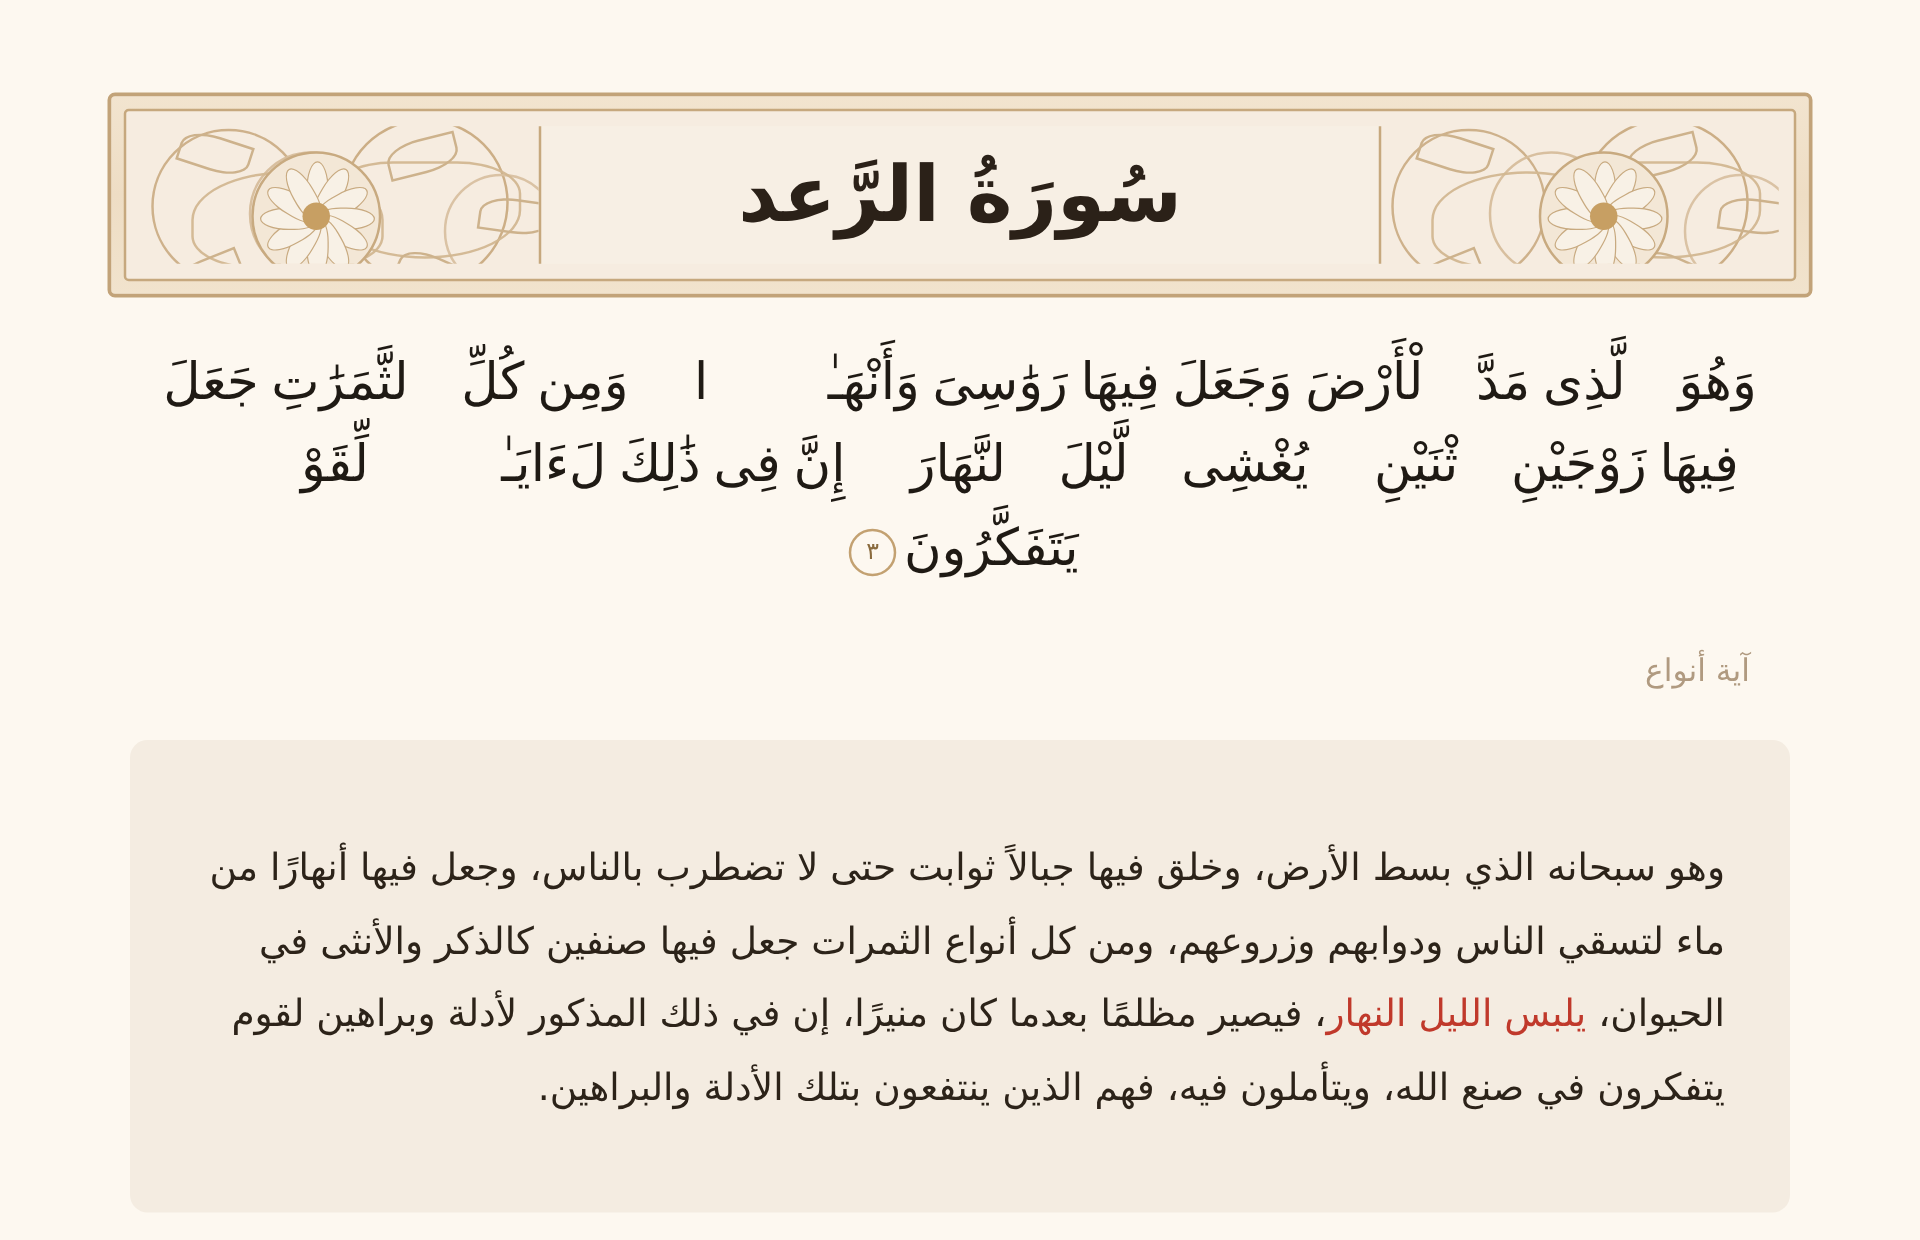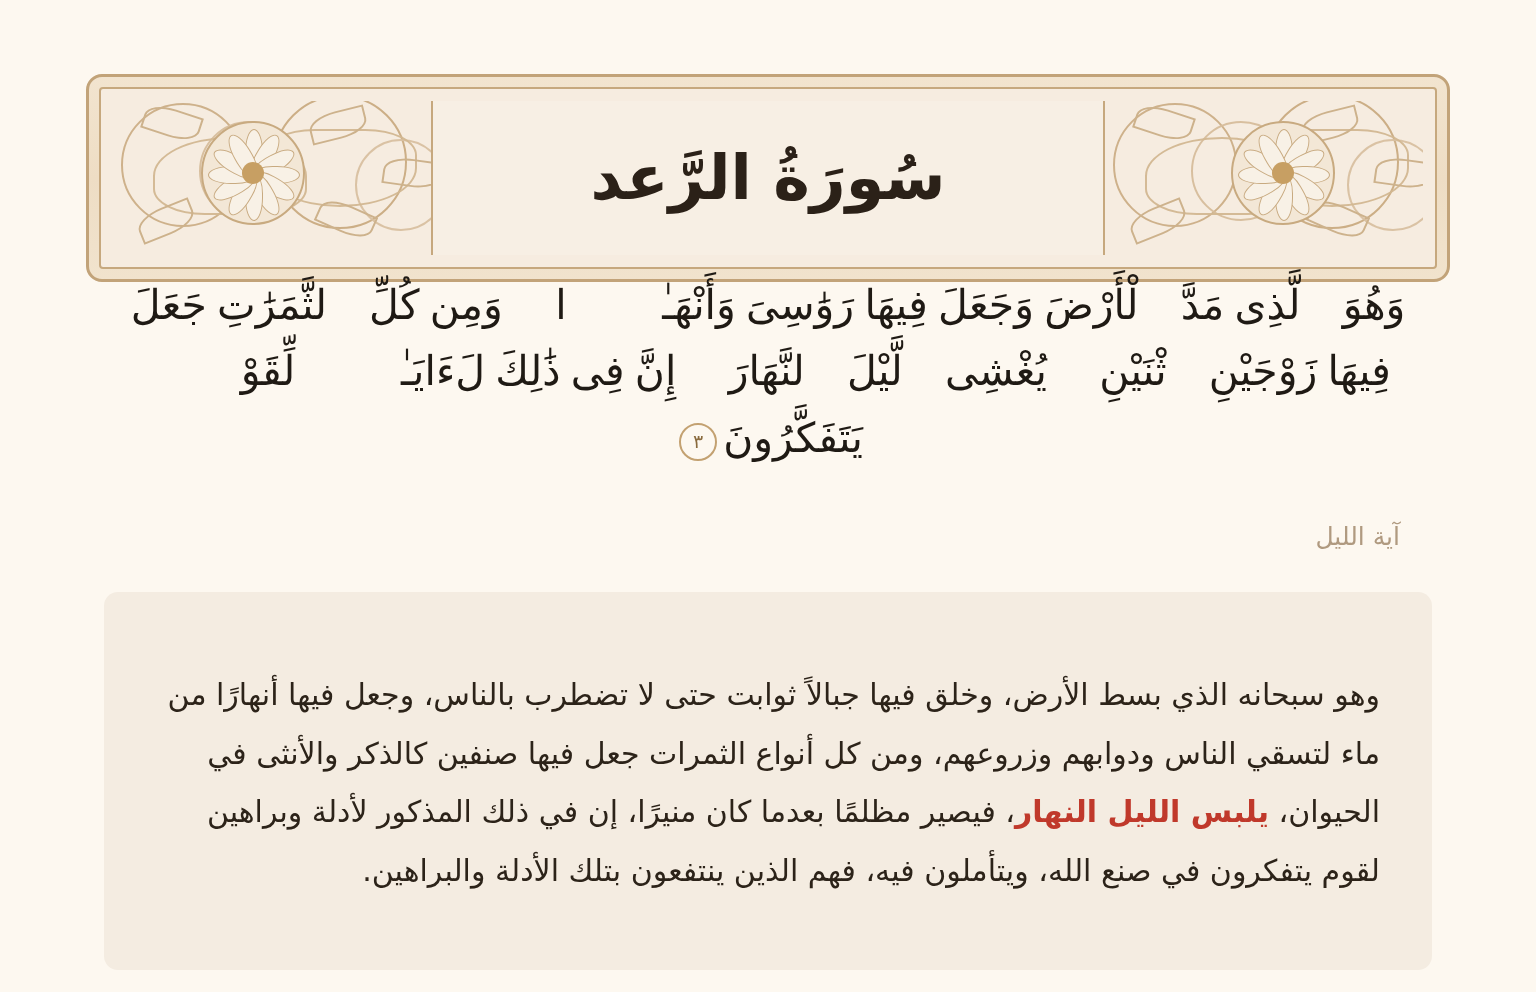--- a/index.html
+++ b/index.html
@@ -20,24 +20,24 @@
     height: 992px;
     box-sizing: border-box;
   }
 
   
   .surah-banner {
     position: absolute;
     top: 74px;
     left: 86px;
     width: 1364px;
-    height: 208px;
+    height: 164px;
     box-sizing: border-box;
     border: 3px solid #c2a379;
-    border-radius: 16px;
+    border-radius: 6px;
     background:
       linear-gradient(180deg, #f2e4cf 0%, #eeddc4 50%, #f1e3cd 100%);
     overflow: hidden;
     padding-left: 30px;
   }
   .banner-inner {
     position: absolute;
     top: 10px;
     left: 10px;
     right: 10px;
@@ -193,21 +193,21 @@
   .tafsir-text {
     direction: rtl;
     text-align: right;
     font-size: 30px;
     line-height: 1.95;
     color: #2c2319;
     font-family: "DejaVu Sans", "Liberation Sans", sans-serif;
   }
   .hl {
     color: #c0392b;
-    font-weight: 700;
+    font-weight: 400;
   }
 </style>
 </head>
 <body>
 
 <div class="page">
 
   <div class="surah-banner">
     <div class="banner-inner">
 
@@ -272,19 +272,19 @@
       <div class="banner-plaque">
         <span class="surah-title">سُورَةُ الرَّعد</span>
       </div>
     </div>
   </div>
 
   <div class="ayah">
     <span>وَهُوَ ٱلَّذِى مَدَّ ٱلْأَرْضَ وَجَعَلَ فِيهَا رَوَٰسِىَ وَأَنْهَـٰرًۭا ۖ وَمِن كُلِّ ٱلثَّمَرَٰتِ جَعَلَ فِيهَا زَوْجَيْنِ ٱثْنَيْنِ ۖ يُغْشِى ٱلَّيْلَ ٱلنَّهَارَ ۚ إِنَّ فِى ذَٰلِكَ لَءَايَـٰتٍۢ لِّقَوْمٍۢ يَتَفَكَّرُونَ</span><span class="ayah-mark">٣</span>
   </div>
 
-  <div class="caption">آية الليل</div>
+  <div class="caption">آية أنواع</div>
 
   <div class="tafsir-box">
     <p class="tafsir-text"><span>وهو سبحانه الذي بسط الأرض، وخلق فيها جبالاً ثوابت حتى لا تضطرب بالناس، وجعل فيها أنهارًا من ماء لتسقي الناس ودوابهم وزروعهم، ومن كل أنواع الثمرات جعل فيها صنفين كالذكر والأنثى في الحيوان، </span><span class="hl">يلبس الليل النهار</span><span>، فيصير مظلمًا بعدما كان منيرًا، إن في ذلك المذكور لأدلة وبراهين لقوم يتفكرون في صنع الله، ويتأملون فيه، فهم الذين ينتفعون بتلك الأدلة والبراهين.</span></p>
   </div>
 
 </div>
 
 </body></html>

